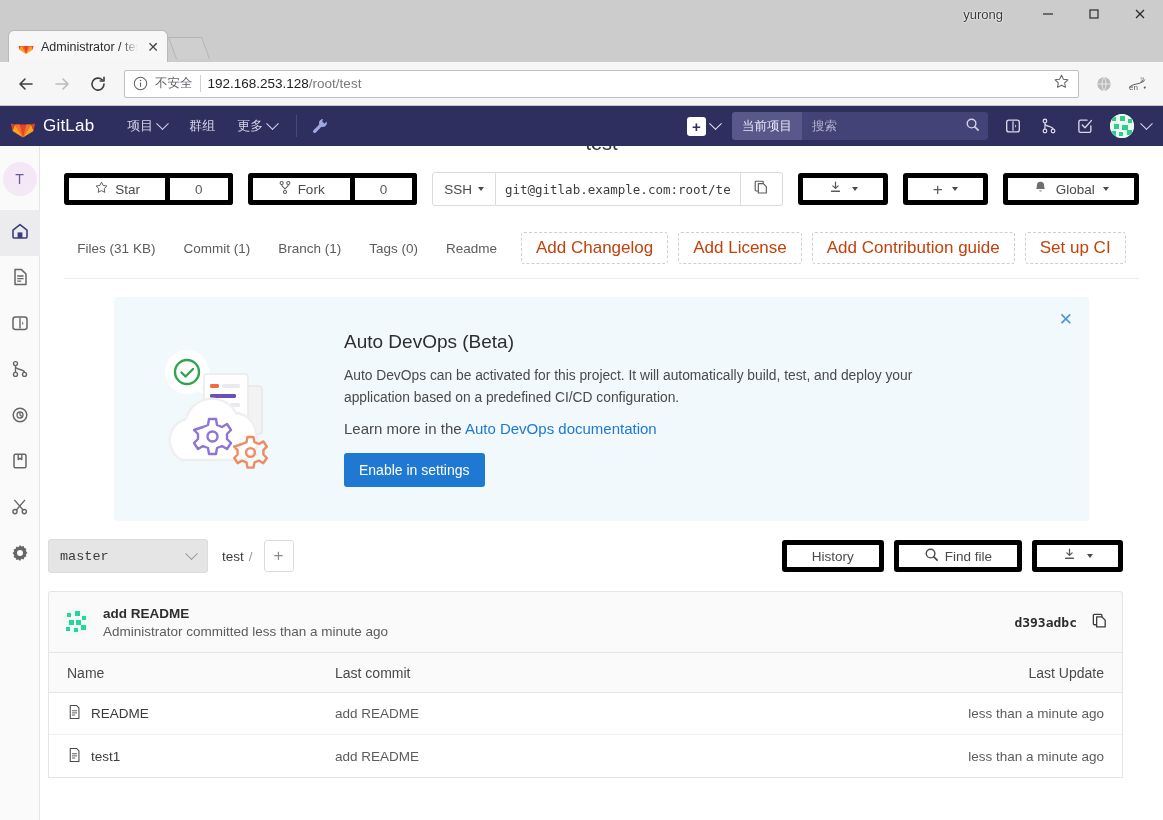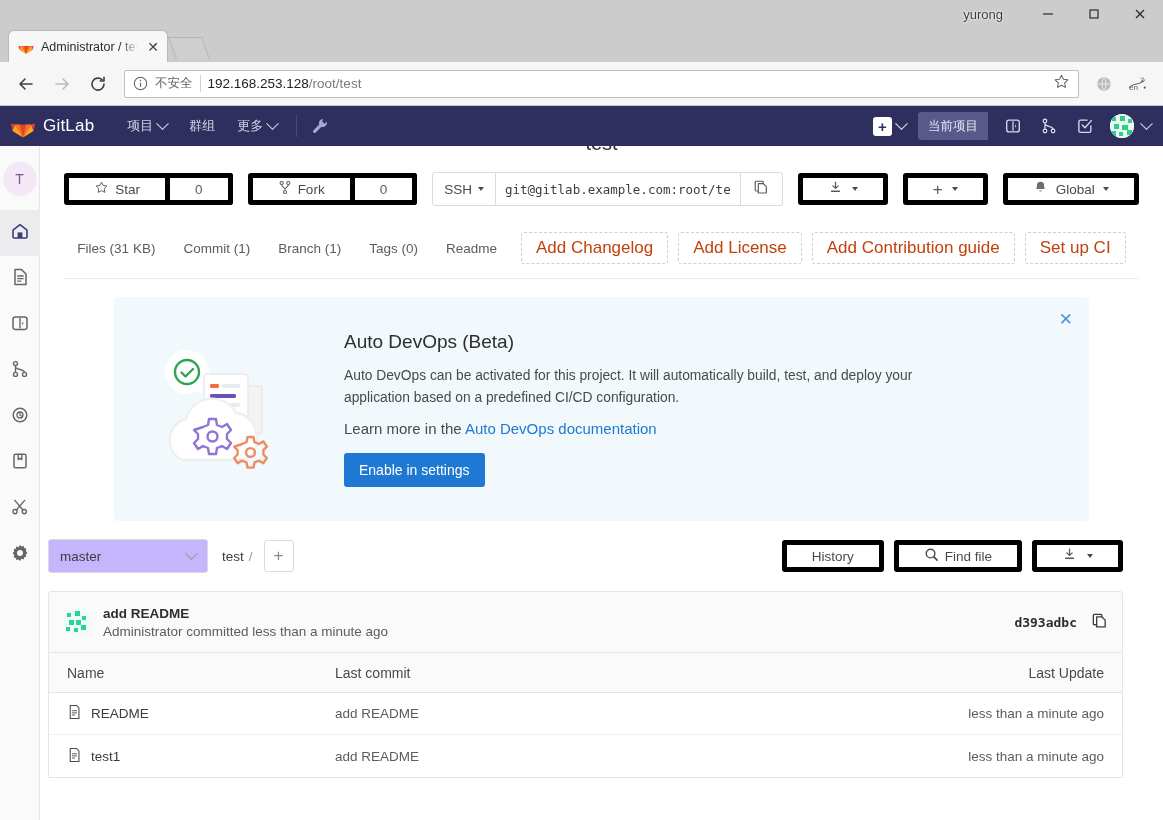--- a/index.html
+++ b/index.html
@@ -191,23 +191,23 @@
   .banner-learn{ font-size:15px; color:#4a4a4a; margin:0 0 16px; }
   .banner-learn a{ color:#1f78d1; text-decoration:none; }
   .banner-cta{
     display:inline-flex; align-items:center; justify-content:center;
     background:#1f78d1; color:#fff; font-size:14px; height:34px; padding:0 15px; border-radius:3px;
   }
 
   
   .branchrow{ display:flex; align-items:center; padding:18px 40px 0 8px; }
   .branch-select{
-    width:160px;height:34px;border:1px solid #dbdbdb;border-radius:3px;background:#c4b5fd;
+    width:160px;height:34px;border:1px solid #dbdbdb;border-radius:3px;background:#e5e5e5;
     display:flex;align-items:center;justify-content:space-between;padding:0 11px;
-    font-size:13.5px;color:#3c3c3c;
+    font-size:13.5px;color:#3c3c3c;font-family:Liberation Mono, monospace;
   }
   .crumb{ font-size:13.5px; color:#3c3c3c; margin-left:14px; }
   .crumb .sep{ color:#9a9a9a; margin-left:5px; }
   .crumb-add{
     width:30px;height:32px;border:1px solid #dbdbdb;border-radius:3px;background:#fff;
     display:flex;align-items:center;justify-content:center;color:#8a8a8a;font-size:17px;margin-left:11px;
   }
   .branch-right{ margin-left:auto; display:flex; align-items:center; }
 
   
@@ -367,20 +367,29 @@
   </div>
 
   <div class="gl-right">
     <div class="gl-plus-btn">
       <span class="plus-square">+</span>
       <span class="chev"></span>
     </div>
 
     <div class="gl-search">
       <span class="search-scope">当前项目</span>
+      <div class="search-field">
+        <span class="search-ph">搜索</span>
+        <span class="search-mag">
+          <svg width="15" height="15" viewBox="0 0 16 16">
+              <circle cx="7" cy="7" r="4.6" fill="none" stroke="currentColor" stroke-width="1.5"></circle>
+              <line x1="10.5" y1="10.5" x2="14" y2="14" stroke="currentColor" stroke-width="1.7" stroke-linecap="round"></line>
+            </svg>
+        </span>
+      </div>
     </div>
 
     <div class="gl-ricon">
       <svg width="18" height="18" viewBox="0 0 20 20">
           <rect x="3" y="3.5" width="14" height="13" rx="2.4" fill="none" stroke="currentColor" stroke-width="1.5"></rect>
           <line x1="10" y1="4.6" x2="10" y2="15.4" stroke="currentColor" stroke-width="1.4"></line>
           <path d="M12.4 8.2a2 2 0 0 1 0 3.6z" fill="currentColor"></path>
         </svg>
     </div>
     <div class="gl-ricon">

